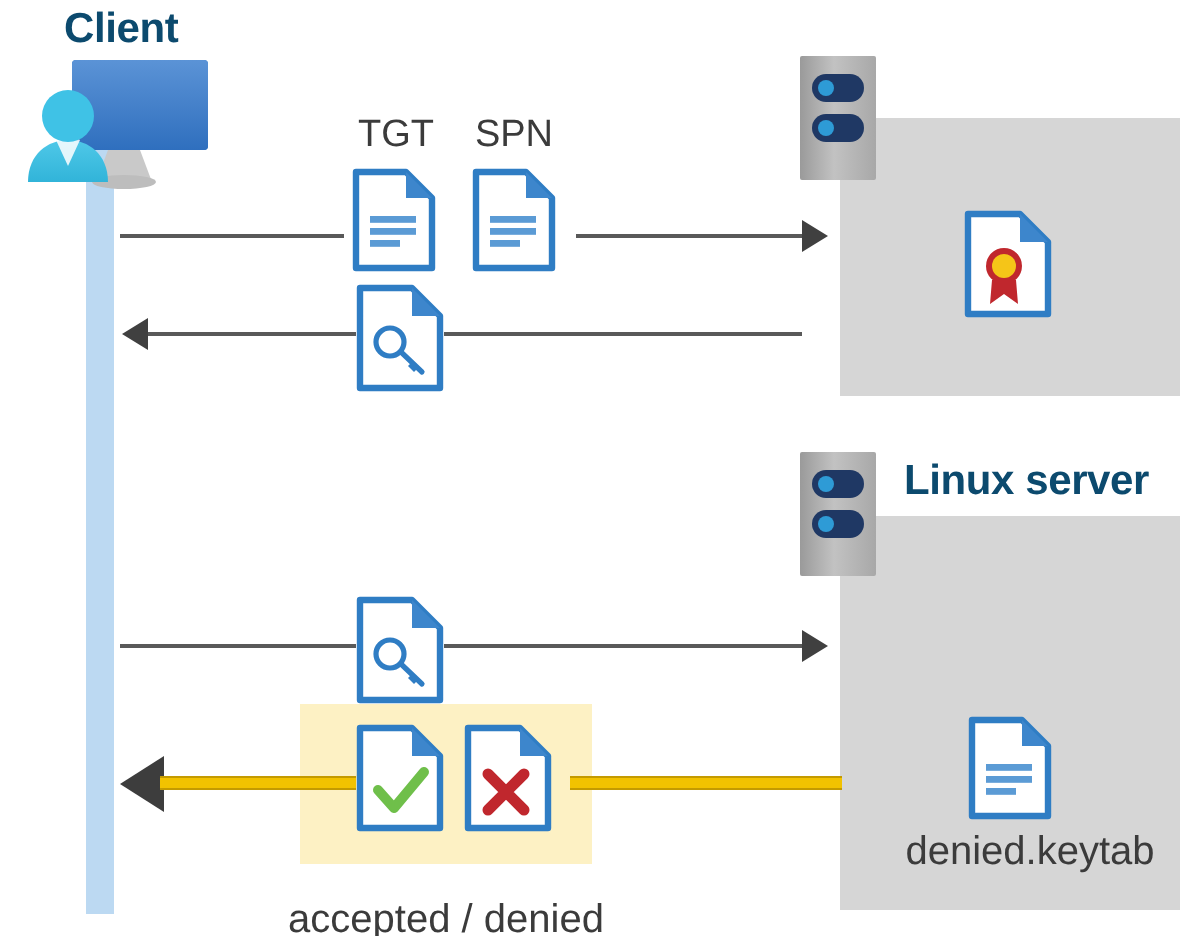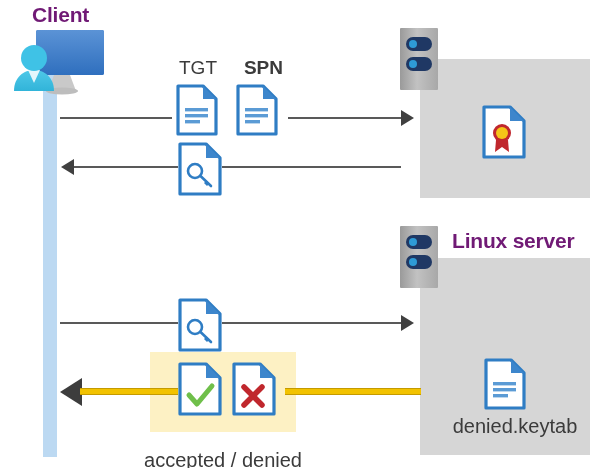--- a/index.html
+++ b/index.html
@@ -15,21 +15,21 @@
     width: 600px;
     height: 468px;
     background: #ffffff;
     overflow: hidden;
   }
   .abs { position: absolute; }
 
   
   .title-bold {
     font-weight: bold;
-    color: #701a75;
+    color: #0c4a6e;
     font-size: 21px;
     line-height: 26px;
     letter-spacing: -0.2px;
   }
   .plain-label {
     color: #3b3b3b;
     font-size: 20px;
     font-weight: normal;
   }
   .small-label {
@@ -168,21 +168,21 @@
     </svg>
   </div>
 
   <div class="abs plain-label" style="left:440px; top:415px; width:150px; text-align:center;">denied.keytab</div>
 
   <div class="abs gray-line" style="left:60px; top:117px; width:112px;"></div>
   <div class="abs gray-line" style="left:288px; top:117px; width:113px;"></div>
   <div class="abs gray-arrowhead right" style="left:401px; top:110px;"></div>
 
   <div class="abs small-label" style="left:173px; top:57px; width:50px; text-align:center;">TGT</div>
-  <div class="abs small-label" style="left:231px; top:57px; width:52px; text-align:right;font-weight:bold;">SPN</div>
+  <div class="abs small-label" style="left:231px; top:57px; width:52px; text-align:center;">SPN</div>
 
   <div class="abs" style="left:176px; top:84px; width:42px; height:52px;">
     <svg width="42" height="52" viewBox="0 0 42 52">
       <path d="M2 2 H27 L40 15 V50 H2 Z" fill="#ffffff" stroke="#2f7dc4" stroke-width="3.2" stroke-linejoin="round"></path>
       <path d="M27 2 L40 15 H27 Z" fill="#3d86cc"></path>
       <rect x="9" y="24" width="23" height="3.4" fill="#5b9bd5"></rect>
       <rect x="9" y="30" width="23" height="3.4" fill="#5b9bd5"></rect>
       <rect x="9" y="36" width="15" height="3.4" fill="#5b9bd5"></rect>
     </svg>
   </div>

